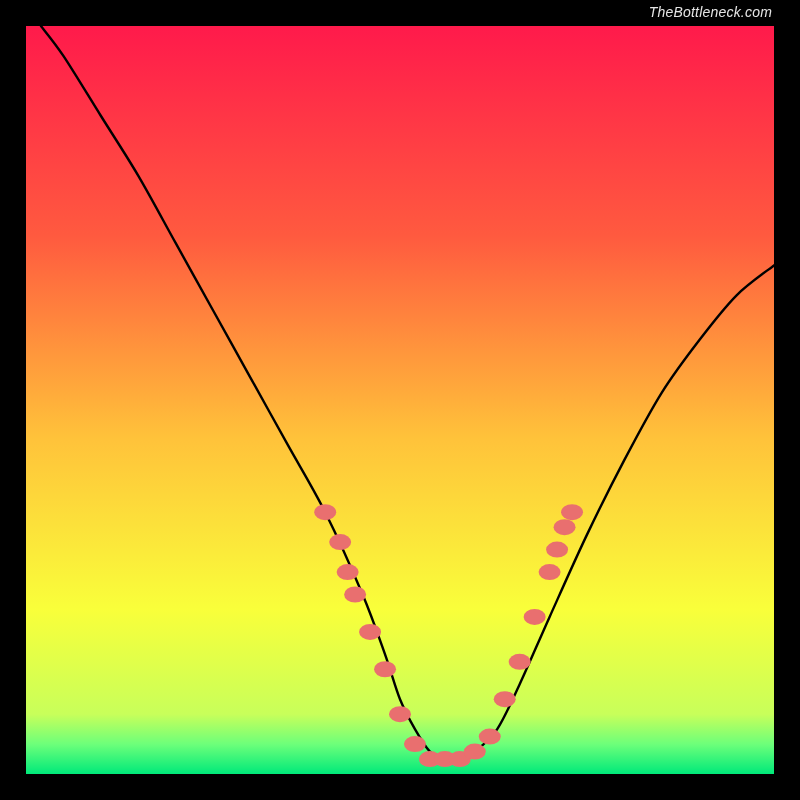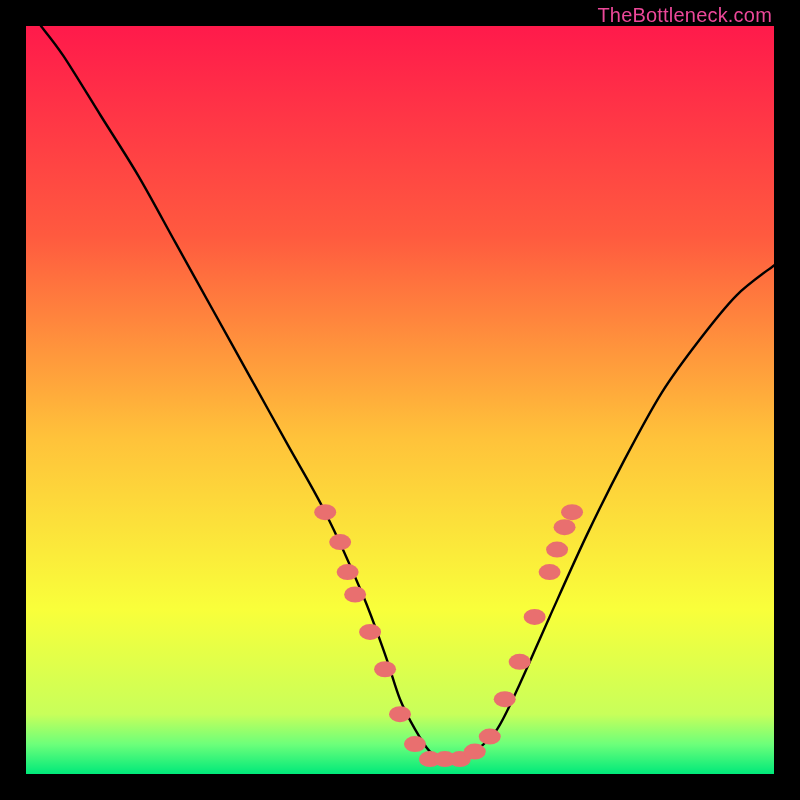--- a/index.html
+++ b/index.html
@@ -23,26 +23,27 @@
     position: absolute;
     left: 0;
     top: 0;
     width: 748px;
     height: 748px;
   }
   .watermark {
     position: absolute;
     top: 4px;
     right: 28px;
-    color: #ec4899;
-    font-size: 20px;
+    color: #e5e5e5;
+    font-size: 14px;
     font-weight: 500;
     letter-spacing: 0.2px;
     pointer-events: none;
     user-select: none;
+    font-style: italic;
   }
 </style>
 </head>
 <body>
 
 <div class="watermark">TheBottleneck.com</div>
 
 <div class="frame">
   <svg class="plot-area" viewBox="0 0 748 748" preserveAspectRatio="none">
     <defs>

